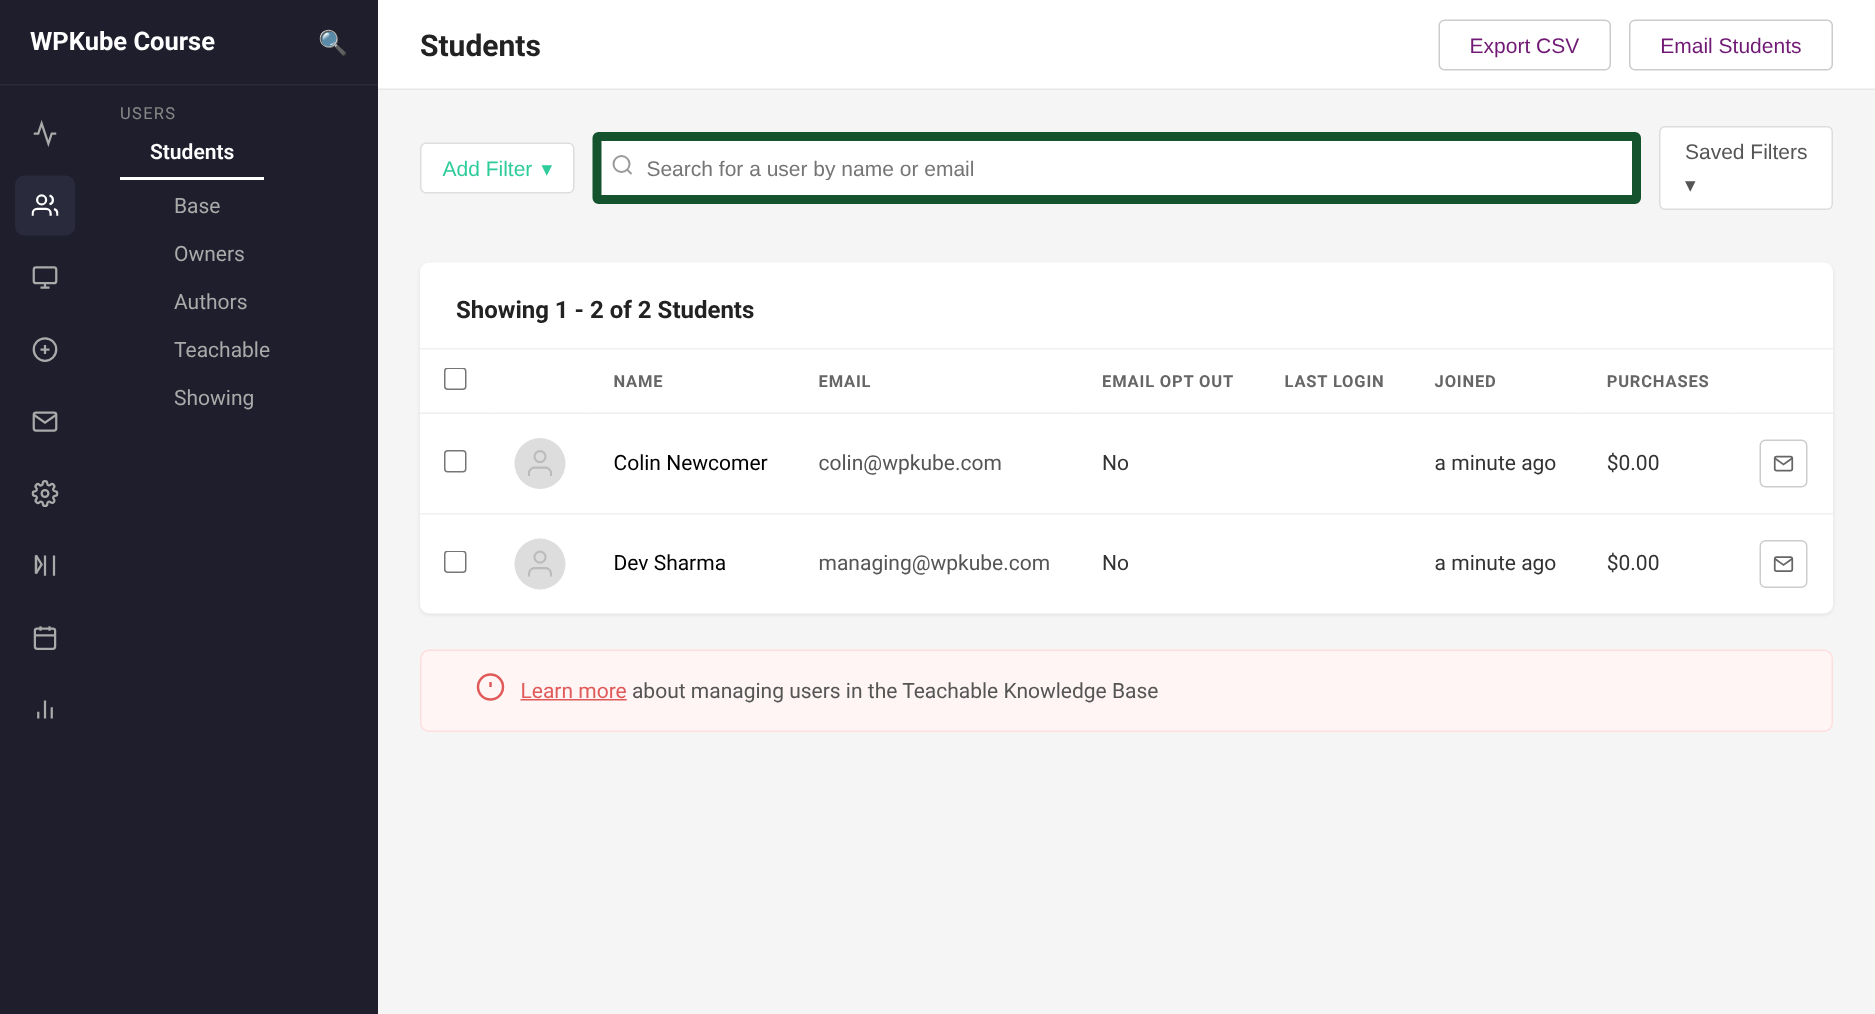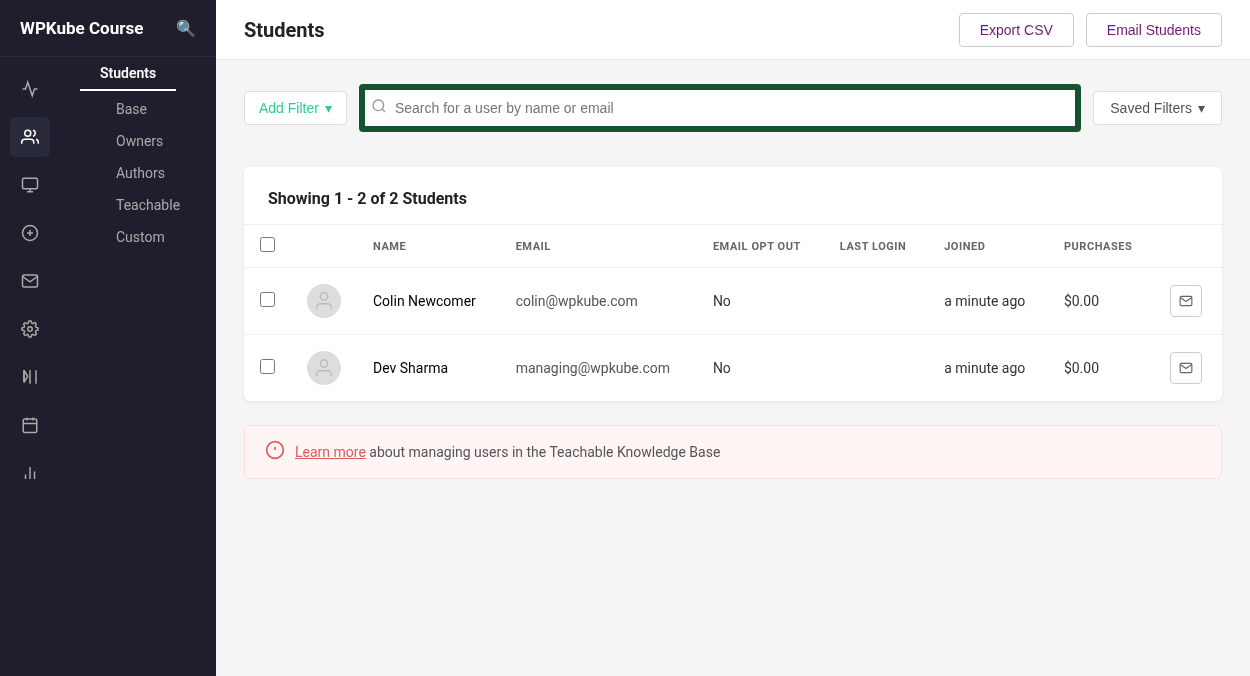--- a/index.html
+++ b/index.html
@@ -1,20 +1,20 @@
 <!DOCTYPE html>
 <html><head>
   <meta charset="utf-8">
   <style>
     * { box-sizing: border-box; margin: 0; padding: 0; }
     body { font-family: -apple-system, BlinkMacSystemFont, 'Segoe UI', Roboto, sans-serif; display: flex; height: 676px; overflow: hidden; background: #f5f5f5; }
 
     
     .sidebar {
-      width: 216px;
+      width: 252px;
       background: #1e1e2d;
       color: #fff;
       display: flex;
       flex-direction: column;
       flex-shrink: 0;
       height: 676px;
     }
     .sidebar-header {
       display: flex;
       align-items: center;
@@ -146,20 +146,21 @@
       align-items: flex-start;
       gap: 6px;
       color: #555;
       font-size: 14px;
       cursor: pointer;
       padding: 8px 16px;
       border: 1px solid #ddd;
       border-radius: 4px;
       background: #fff;
       white-space: nowrap;
+      flex-direction: column;
     }
 
     
     .table-card {
       background: #fff;
       border-radius: 6px;
       box-shadow: 0 1px 3px rgba(0,0,0,0.08);
       overflow: hidden;
     }
     .table-showing {
@@ -224,21 +225,21 @@
       color: #666;
       font-size: 14px;
     }
 
     
     .info-banner {
       margin-top: 24px;
       background: #fff5f5;
       border: 1px solid #fdd;
       border-radius: 6px;
-      padding: 14px 20px;
+      padding: 14px 36px;
       display: flex;
       align-items: center;
       gap: 10px;
       font-size: 14px;
       color: #555;
     }
     .info-icon {
       color: #e05a5a;
       font-size: 18px;
       flex-shrink: 0;
@@ -352,38 +353,39 @@
       <div class="icon-nav-item" title="Reports">
         <svg width="18" height="18" viewBox="0 0 24 24" fill="none" stroke="currentColor" stroke-width="2">
             <line x1="18" y1="20" x2="18" y2="10"></line>
             <line x1="12" y1="20" x2="12" y2="4"></line>
             <line x1="6" y1="20" x2="6" y2="14"></line>
           </svg>
       </div>
     </div>
 
     <div class="sidebar-labels-col">
+      <div class="sidebar-section-label">USERS</div>
       <div class="sidebar-sub-items">
         <div class="sidebar-sub-item active" style="padding-left:20px; margin-left:0; border-bottom: 2px solid #fff; display:inline-block; width:fit-content; margin-left:20px; margin-bottom:2px;">
           <span>Students</span>
         </div>
         <div class="sidebar-sub-item">
           <span>Base</span>
         </div>
         <div class="sidebar-sub-item">
           <span>Owners</span>
         </div>
         <div class="sidebar-sub-item">
           <span>Authors</span>
         </div>
         <div class="sidebar-sub-item">
           <span>Teachable</span>
         </div>
         <div class="sidebar-sub-item">
-          <span>Custom</span>
+          <span>Showing</span>
         </div>
       </div>
     </div>
   </div>
 </div>
 
 <div class="main">
 
   <div class="topbar">
     <span class="topbar-title">Students</span>

